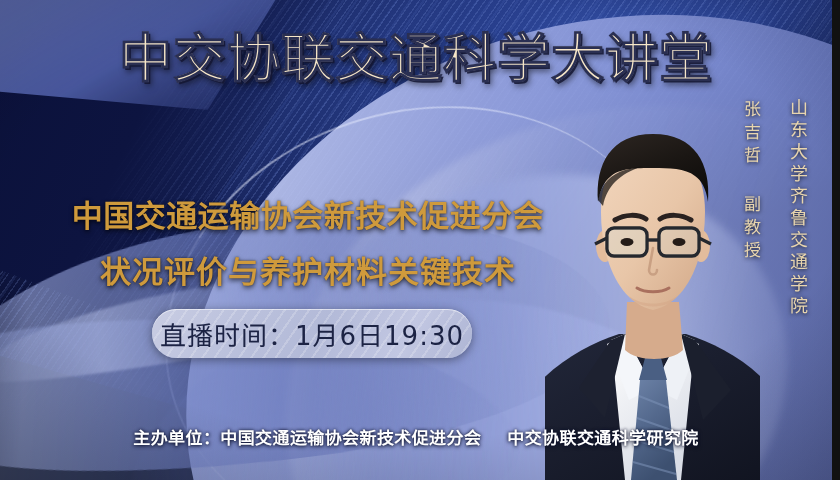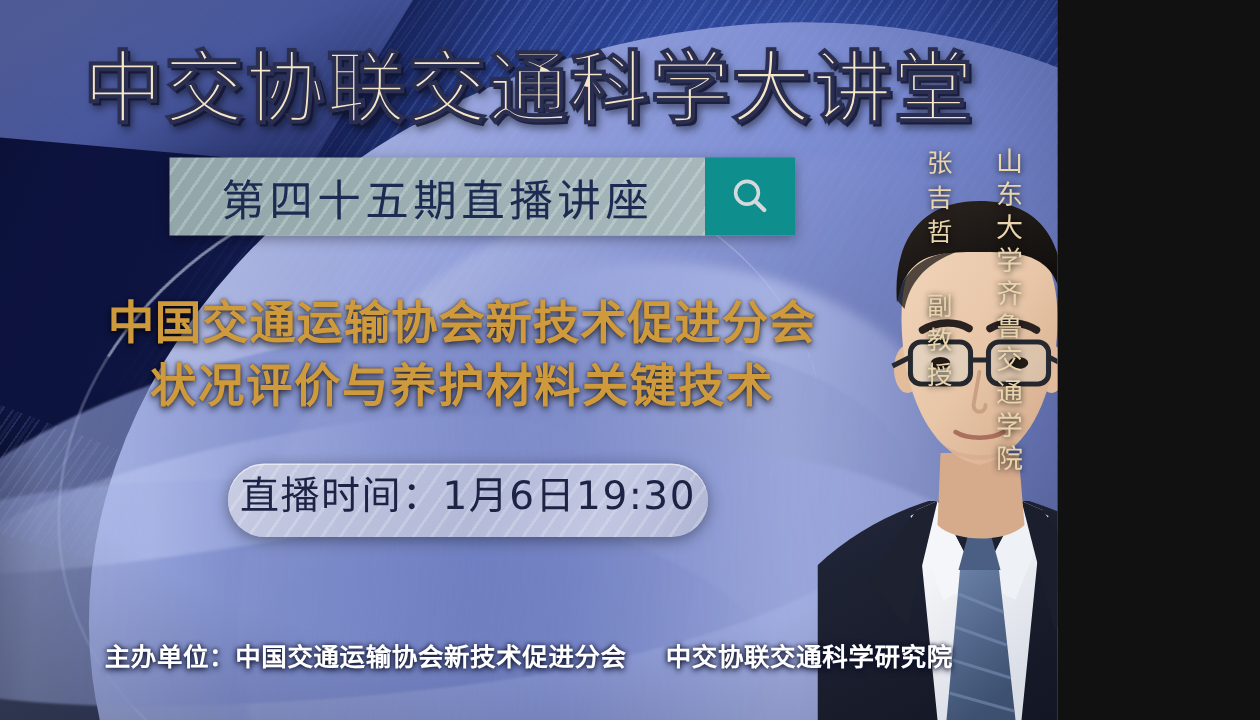--- a/index.html
+++ b/index.html
@@ -5,21 +5,21 @@
 <style>
   * { margin:0; padding:0; box-sizing:border-box; }
   html,body { background:#111; }
   body {
     font-family:"Liberation Sans","DejaVu Sans",sans-serif;
     display:flex; align-items:flex-start; justify-content:flex-start;
   }
 
   .poster{
     position:relative;
-    width:705px; height:480px;
+    width:832px; height:480px;
     overflow:hidden;
     background:#4c1d95;
     user-select:none;
   }
 
   
   .bg-base{
     position:absolute; inset:0;
     background:
       radial-gradient(130% 95% at 78% 18%, #2c4490 0%, #22357a 28%, #141f53 55%, #0a0f33 80%, #060a22 100%);
@@ -222,30 +222,30 @@
     font-family:"DejaVu Sans","Liberation Sans",sans-serif;
     font-size:31px;
     font-weight:700;
     line-height:1.34;
     letter-spacing:.5px;
     color:#cf9a3c;
     text-shadow:0 2px 5px rgba(0,0,0,.7), 0 0 2px rgba(0,0,0,.5);
     z-index:6;
   }
   .topic .line{ display:block; white-space:nowrap; }
-  .topic .line2{ letter-spacing:1px; }
+  .topic .line2{ letter-spacing:1px;margin-top:14px; }
 
   
   .time-pill{
     position:absolute; left:152px; top:309px;
     width:320px; height:49px;
     border-radius:26px;
     background:linear-gradient(118deg,#c9cde3 0%,#bcc2dd 25%,#b3bad8 52%,#c2c7e2 78%,#aeb5d4 100%);
     box-shadow:0 2px 10px rgba(0,0,0,.4), inset 0 1px 0 rgba(255,255,255,.55);
-    display:flex; justify-content:center;
+    display:flex; align-items:center; justify-content:center;
     overflow:hidden;
     z-index:6;
   }
   .time-pill::after{
     content:"";
     position:absolute; inset:0;
     background-image:repeating-linear-gradient(-55deg, rgba(255,255,255,.20) 0 2px, rgba(255,255,255,0) 2px 10px);
     pointer-events:none;
   }
   .time-text{
@@ -411,31 +411,20 @@
 
         <path d="M92 200 C100 205 116 205 124 200" stroke="#a9705e" stroke-width="3" fill="none" stroke-linecap="round"></path>
 
         <path d="M84 208 C96 218 120 218 132 208 C124 222 92 222 84 208 Z" fill="#d3a384" opacity=".45"></path>
       </g>
     </svg>
   </div>
 
   <div class="main-title">中交协联交通科学大讲堂</div>
 
-  <div class="episode-bar">
-    <div class="episode-bar-body">
-      <span class="episode-text">第四十五期直播讲座</span>
-    </div>
-    <div class="episode-search">
-      <svg width="30" height="30" viewBox="0 0 30 30">
-        <circle cx="13" cy="12.5" r="7.6" fill="none" stroke="#d4d9dc" stroke-width="2.4"></circle>
-        <line x1="18.6" y1="18.1" x2="24.5" y2="24" stroke="#d4d9dc" stroke-width="2.8" stroke-linecap="round"></line>
-      </svg>
-    </div>
-  </div>
 
   <div class="topic">
     <span class="line line1">中国交通运输协会新技术促进分会</span>
     <span class="line line2">状况评价与养护材料关键技术</span>
   </div>
 
   <div class="time-pill">
     <span class="time-text">直播时间：1月6日19:30</span>
   </div>
 

